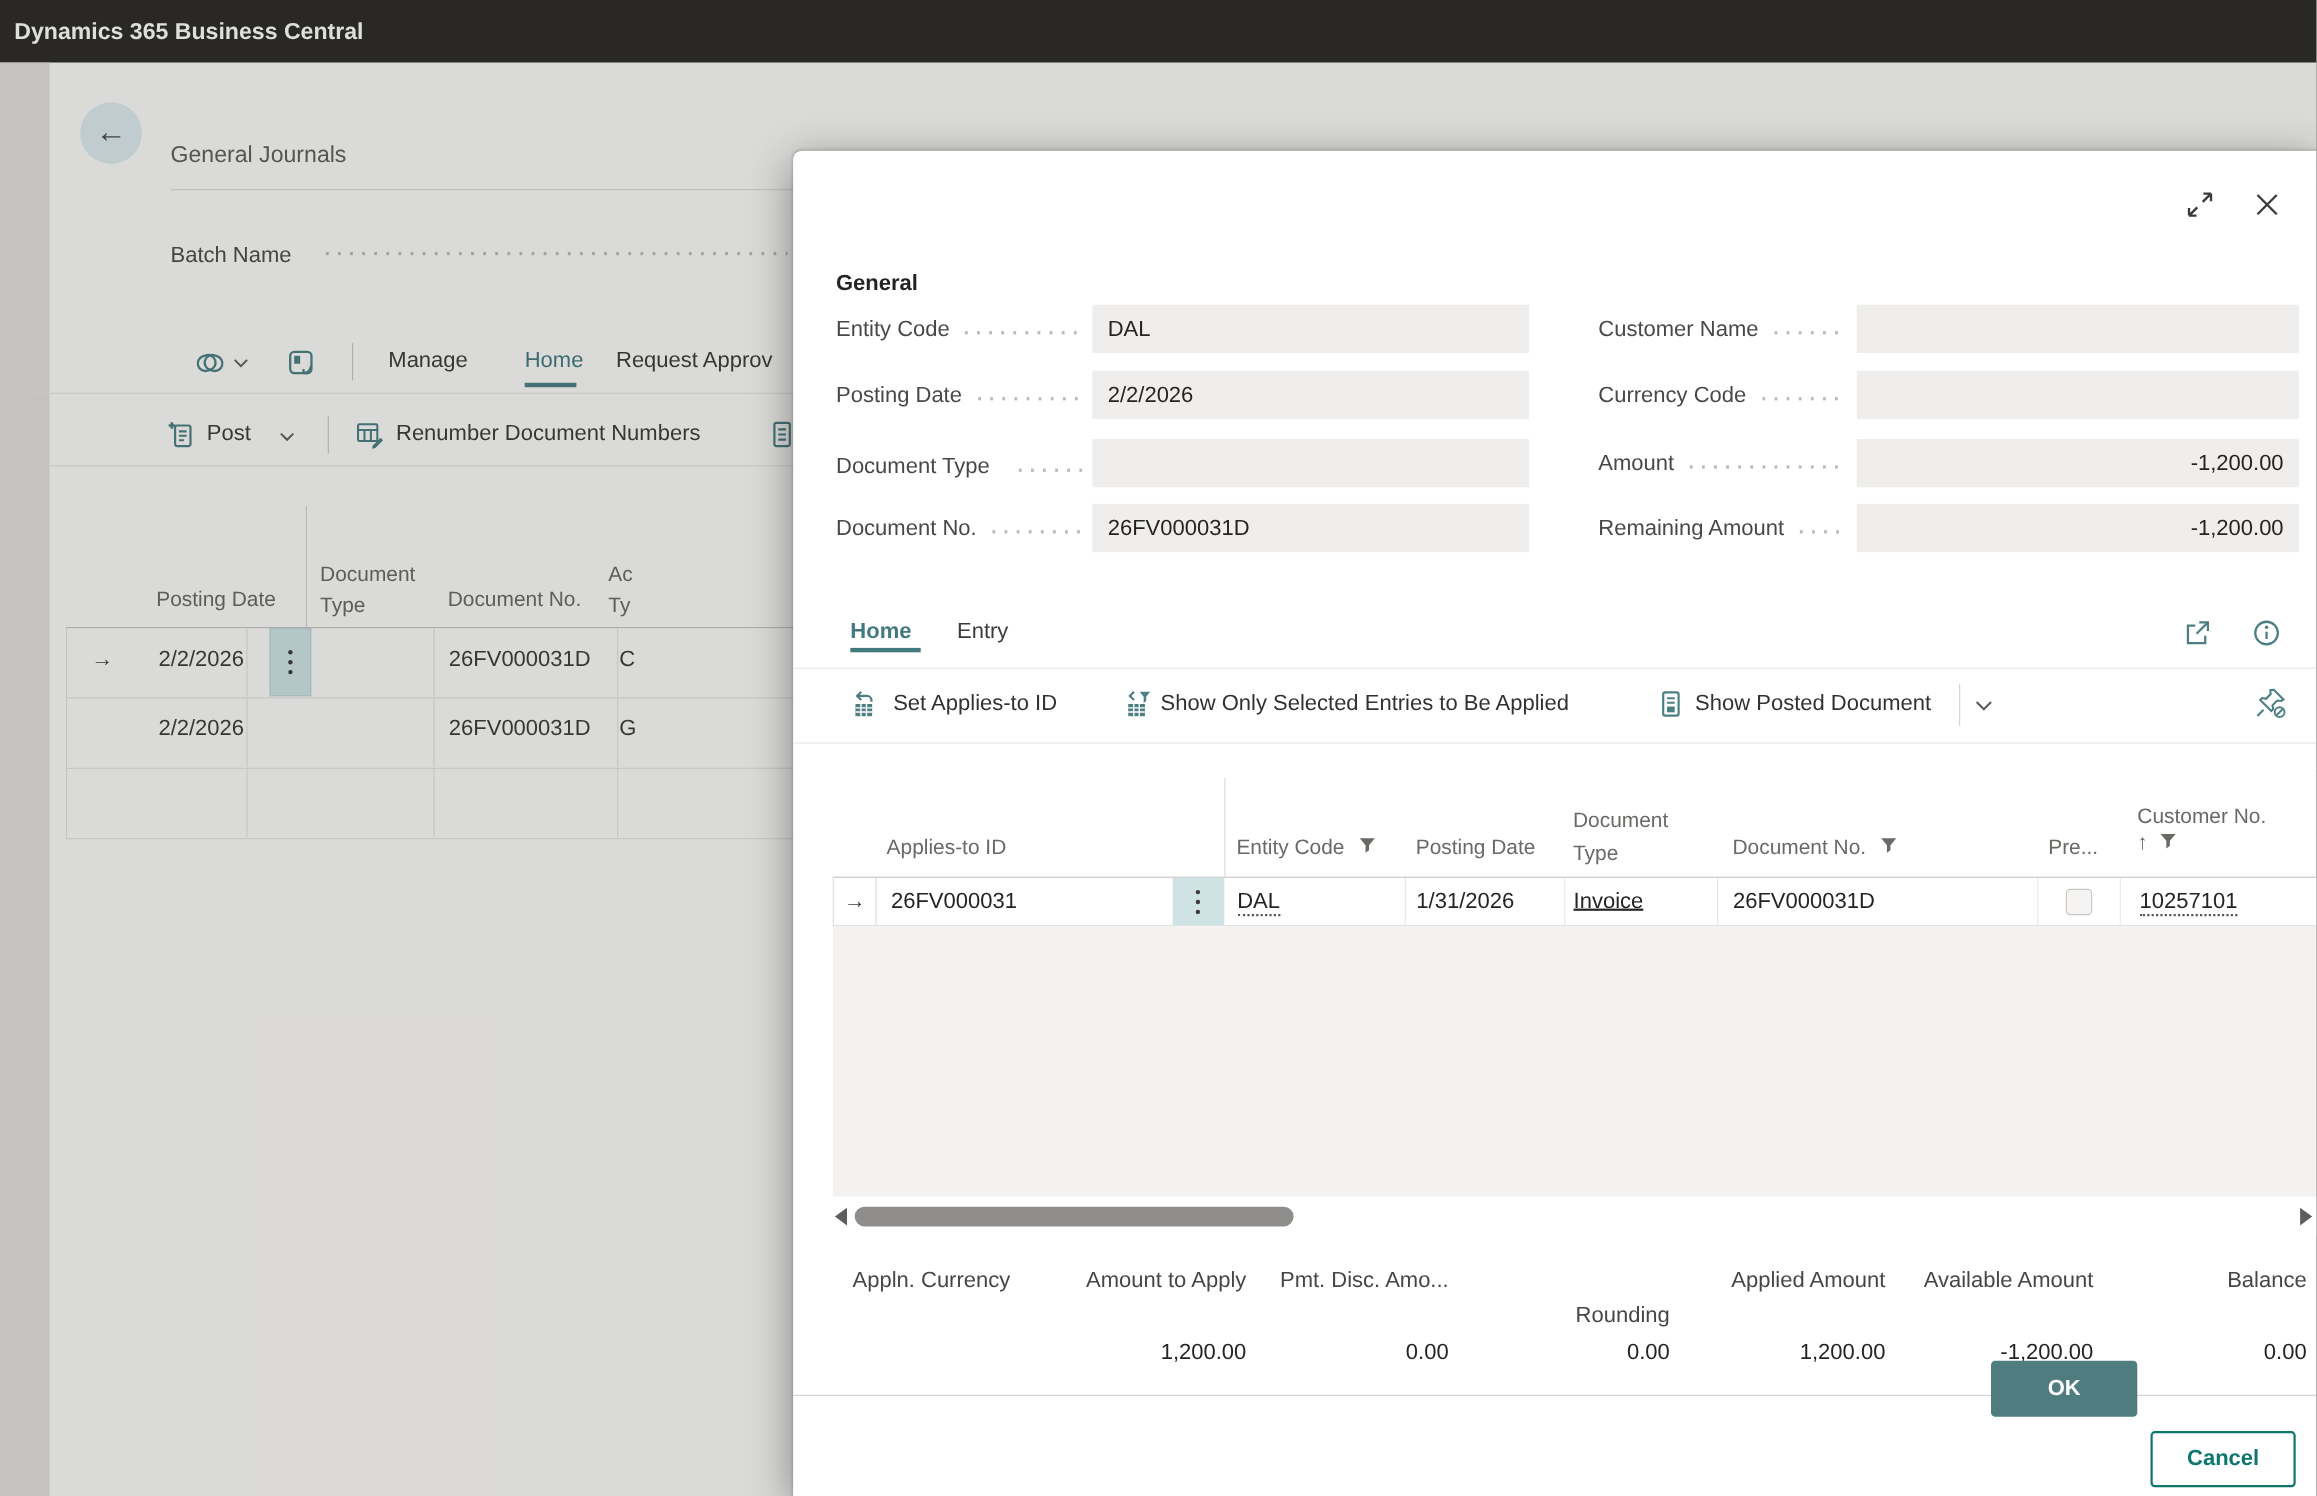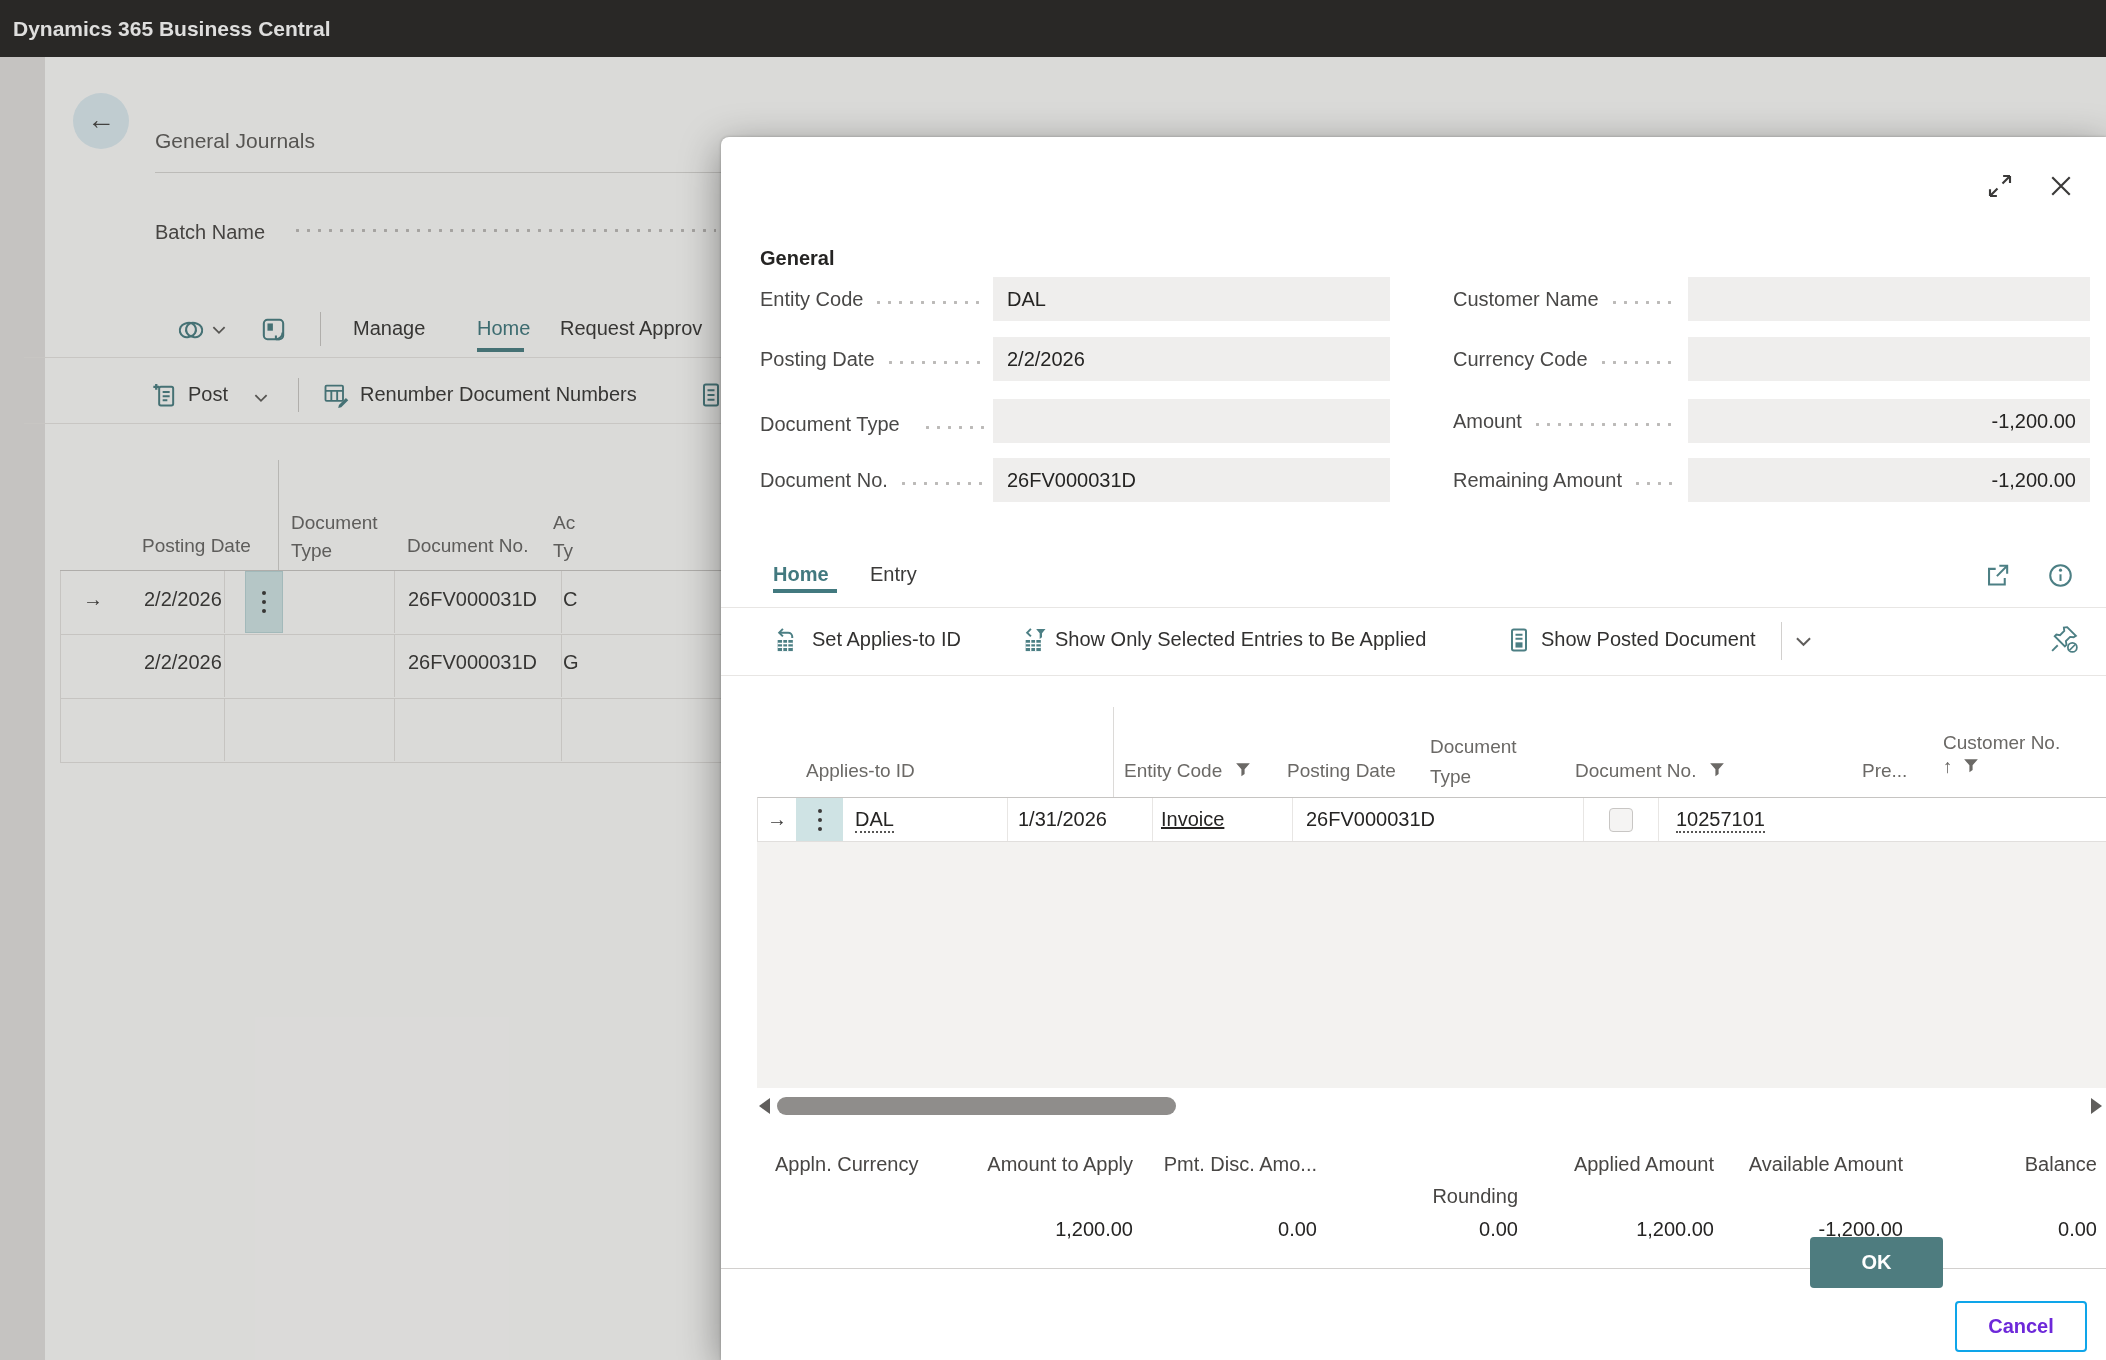--- a/index.html
+++ b/index.html
@@ -51,21 +51,21 @@
         border-left:1px solid #e1dfdd;background:#fff;}
   .gcell{box-sizing:border-box;font-size:20px;color:#252423;line-height:43px;white-space:nowrap;
          border-right:1px solid #e8e6e4;overflow:hidden;}
   .dotlink{border-bottom:2px dotted #575655;padding-bottom:1px;cursor:pointer;}
   .chk{width:22px;height:22px;border:1px solid #c8c6c4;border-radius:4px;background:#f5f4f3;cursor:pointer;}
   .sumhead{font-size:20px;color:#484644;white-space:nowrap;}
   .sumval{font-size:20px;color:#252423;white-space:nowrap;}
   .btn{box-sizing:border-box;border-radius:4px;font-size:20px;font-weight:600;text-align:center;
        line-height:51px;cursor:pointer;}
   .btn.primary{background:#4e7c7f;color:#fff;}
-  .btn.secondary{background:#fff;color:#6d28d9;border:2px solid #0ea5e9;line-height:47px;}
+  .btn.secondary{background:#fff;color:#0f766e;border:2px solid #0f766e;line-height:47px;}
   .tri-l{width:0;height:0;border-top:8px solid transparent;border-bottom:8px solid transparent;
          border-right:11px solid #605e5c;}
   .tri-r{width:0;height:0;border-top:8px solid transparent;border-bottom:8px solid transparent;
          border-left:11px solid #605e5c;}
   .thumb{background:#8f8d8b;border-radius:9px;cursor:pointer;}
 </style>
 </head>
 <body>
 
 <div class="stage">
@@ -338,20 +338,21 @@
       <div style="margin-top:2px;">
         <span>↑</span>
         <svg width="16" height="16" viewBox="0 0 14 14" style="margin-left:5px;vertical-align:-1px;">
           <path d="M1 1 h12 l-4.6 5.4 v4 l-2.8 2.1 v-6.1 z" fill="#6b6966"></path>
         </svg>
       </div>
     </div>
 
     <div class="abs grow" style="left:36px;top:660px;width:1349px;height:45px;">
       <div class="gcell" style="width:38px;border-right:none;text-align:center;color:#3b3a39;">→</div>
+      <div class="gcell" style="width:270px;padding-left:13px;border-left:1px solid #dcdad8;border-right:none;">26FV000031</div>
       <div class="gcell" style="width:47px;background:#cfe3e4;border-right:none;">
         <div class="dots3">
             <i></i>
             <i></i>
             <i></i>
           </div>
       </div>
       <div class="gcell" style="width:165px;padding-left:12px;">
         <span class="dotlink">DAL</span>
       </div>

